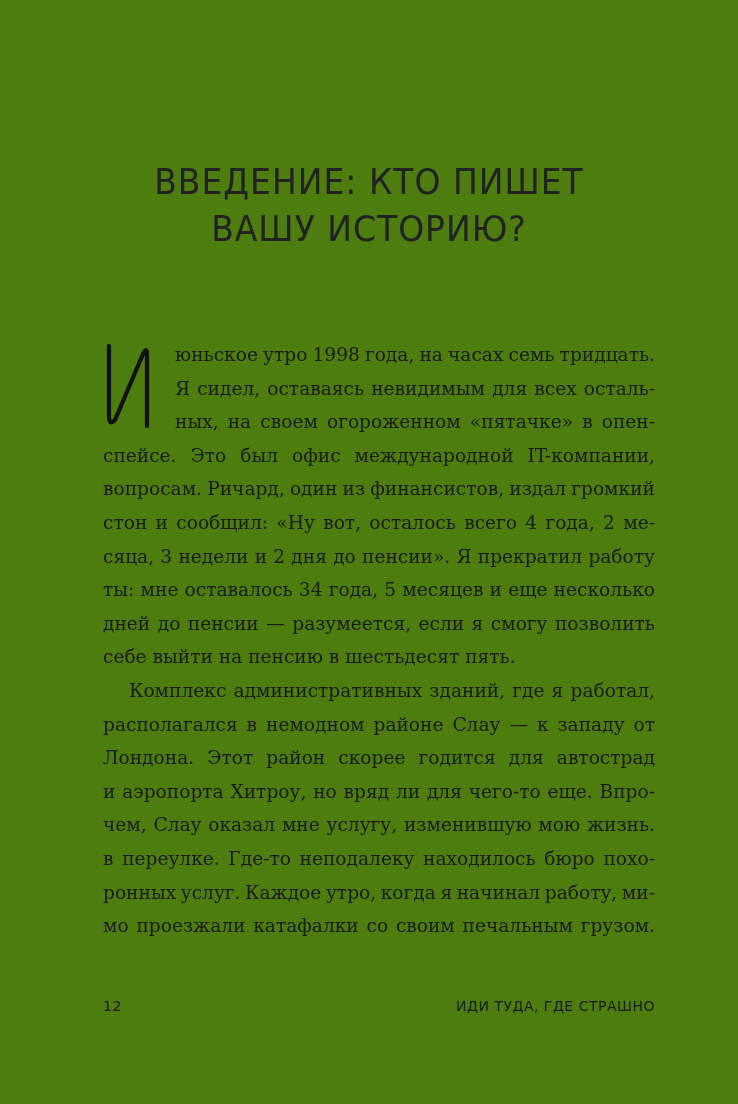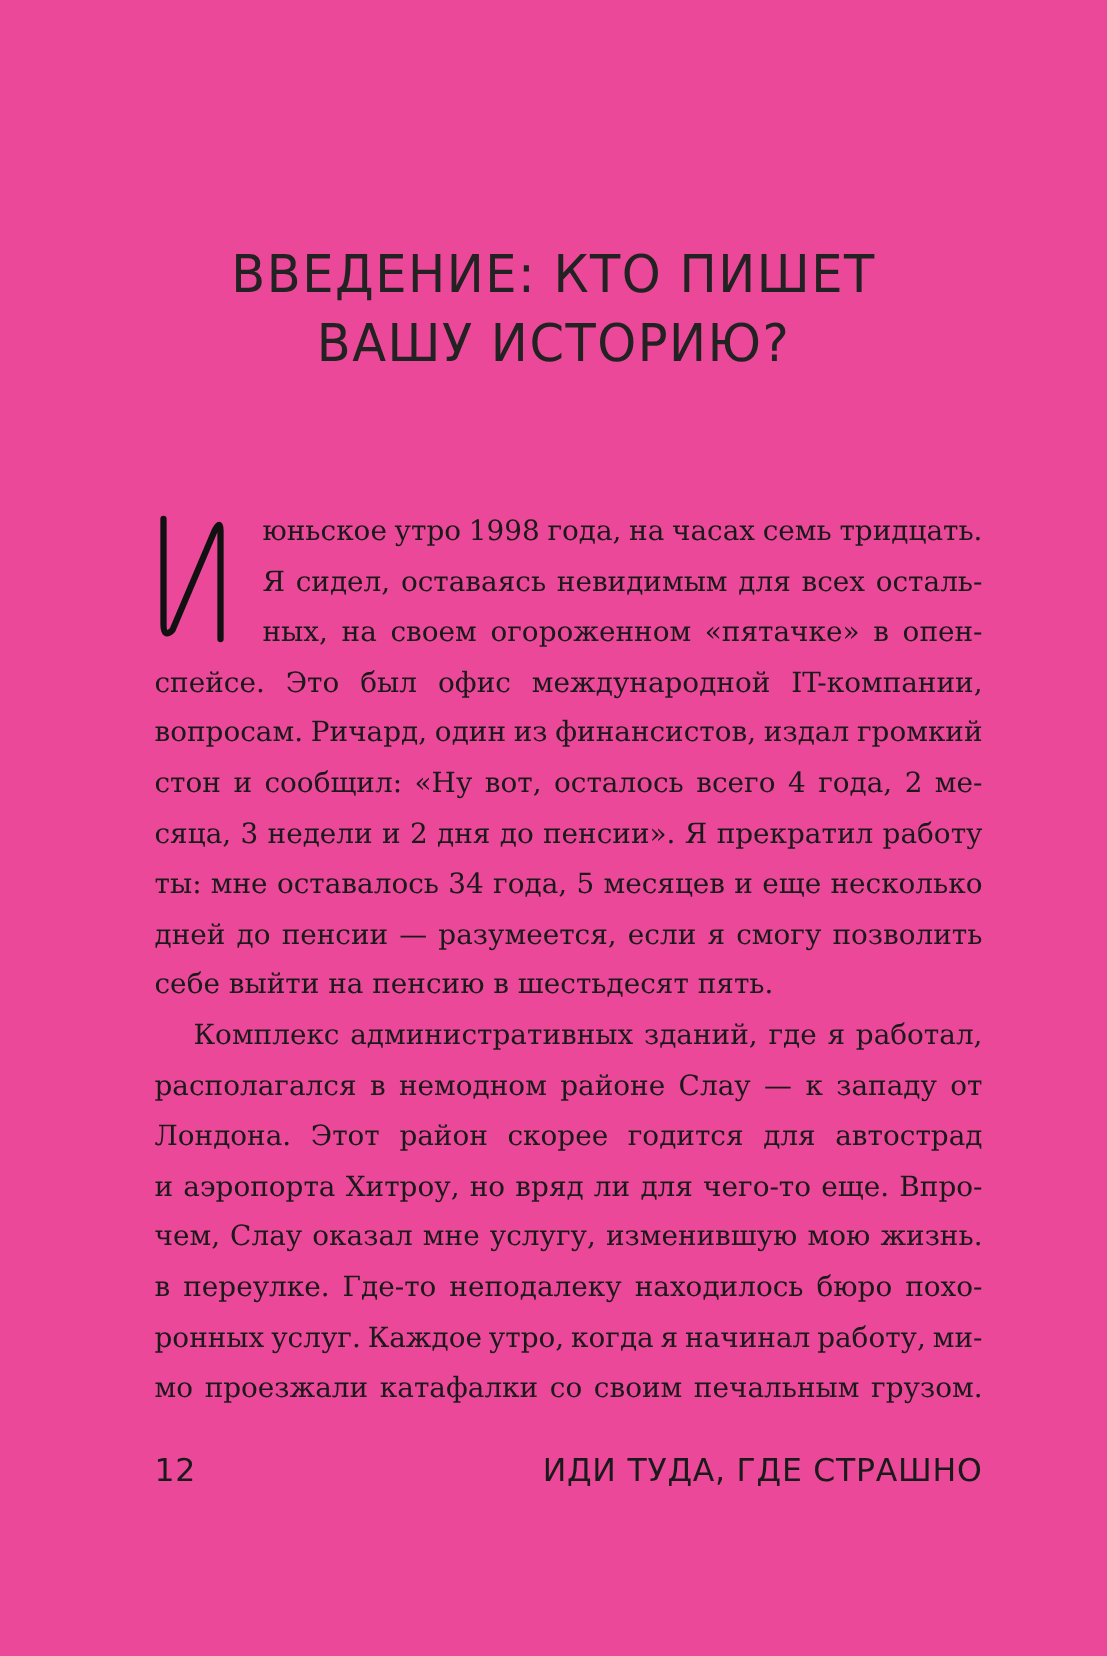--- a/index.html
+++ b/index.html
@@ -11,21 +11,21 @@
       width: 738px;
       height: 1104px;
       position: relative;
       overflow: hidden;
       color: #1a1a1a;
     }
     .page {
       position: absolute;
       left: 0; top: 0;
       width: 738px; height: 1104px;
-      background: #ec4899;
+      background: #4d7c0f;
     }
     .title {
       position: absolute;
       left: 0;
       width: 738px;
       text-align: center;
       font-family: "DejaVu Sans", sans-serif;
       font-weight: 200;
       font-size: 33px;
       letter-spacing: 1px;
@@ -69,25 +69,25 @@
     }
     .dropcap {
       position: absolute;
       left: 103px;
       top: 340px;
       width: 50px;
       height: 90px;
     }
     .footer {
       position: absolute;
-      top: 968px;
+      top: 998px;
       left: 103px;
       width: 552px;
       font-family: "DejaVu Sans", sans-serif;
-      font-size: 21px;
+      font-size: 14px;
       color: #1a1a1a;
       display: flex;
       justify-content: space-between;
       letter-spacing: 0.5px;
     }
   </style>
 </head>
 <body>
 
 <div class="page">

